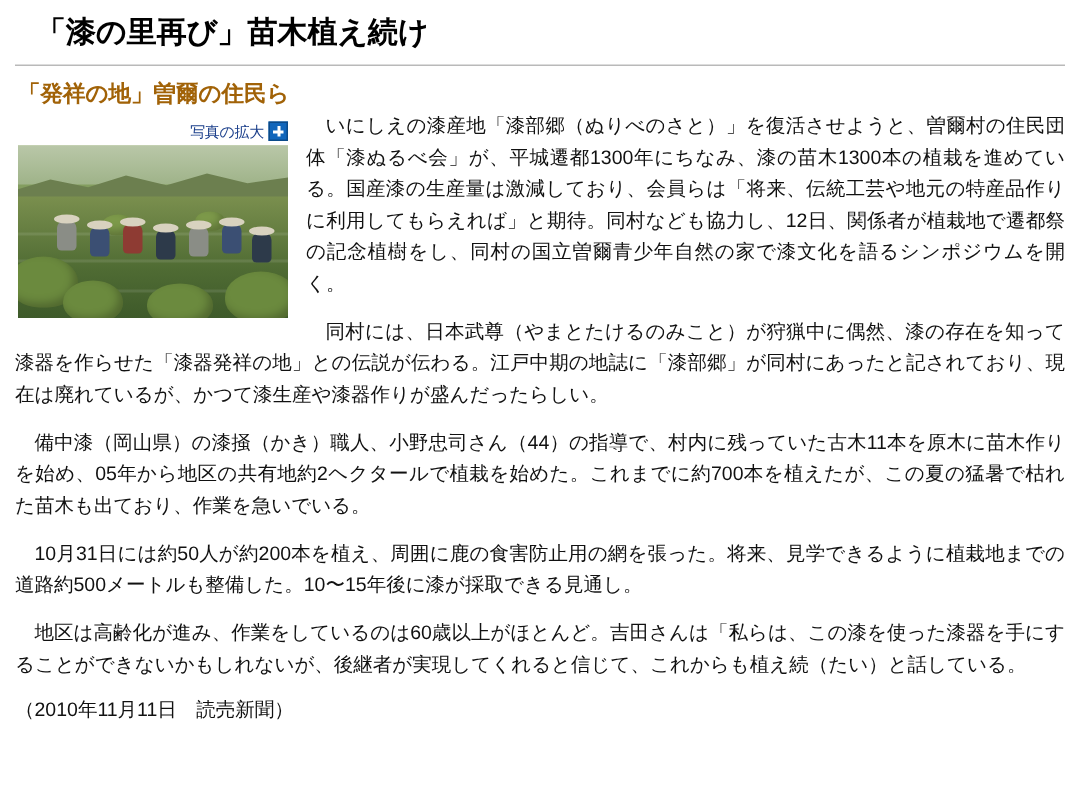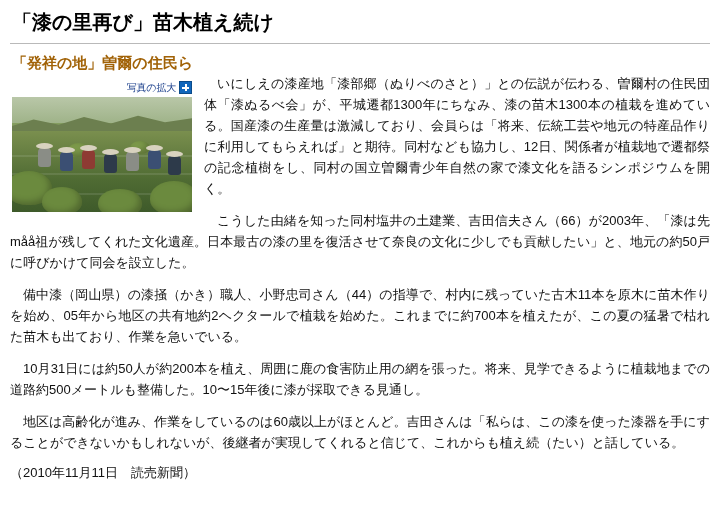--- a/index.html
+++ b/index.html
@@ -20,21 +20,21 @@
     height: 531px;
     box-sizing: border-box;
     padding: 8px 10px 0 10px;
   }
   .headline {
     font-size: 20px;
     font-weight: bold;
     line-height: 1.25;
     letter-spacing: 0px;
     color: #000000;
-    margin: 2px 0 0 2px;
+    margin: 2px 0 0 14px;
   }
   .rule {
     border: none;
     border-top: 1px solid #b9b9b9;
     margin: 8px 0 0 0;
     height: 0;
   }
   .subhead {
     font-size: 15px;
     font-weight: bold;
@@ -204,22 +204,22 @@
             <span class="hat"></span>
           </div>
         <div class="person" style="left:156px; top:58px;">
             <span class="hat"></span>
           </div>
       </div>
 
     </div>
 
     <div class="body-text">
-      <p class="indent lead">いにしえの漆産地「漆部郷（ぬりべのさと）」との伝説が伝わる、曽爾村の住民団体「漆ぬるべ会」が、平城遷都1300年にちなみ、漆の苗木1300本の植栽を進めている。国産漆の生産量は激減しており、会員らは「将来、伝統工芸や地元の特産品作りに利用してもらえれば」と期待。同村なども協力し、12日、関係者が植栽地で遷都祭の記念植樹をし、同村の国立曽爾青少年自然の家で漆文化を語るシンポジウムを開く。</p>
-      <p class="indent">こうした由緒を知った同村塩井の土建業、吉田信夫さん（66）が2003年、「漆は先måå祖が残してくれた文化遺産。日本最古の漆の里を復活させて奈良の文化に少しでも貢献したい」と、地元の約50戸に呼びかけて同会を設立した。</p>
+      <p class="indent lead">いにしえの漆産地「漆部郷（ぬりべのさと）」を復活させようと、曽爾村の住民団体「漆ぬるべ会」が、平城遷都1300年にちなみ、漆の苗木1300本の植栽を進めている。国産漆の生産量は激減しており、会員らは「将来、伝統工芸や地元の特産品作りに利用してもらえれば」と期待。同村なども協力し、12日、関係者が植栽地で遷都祭の記念植樹をし、同村の国立曽爾青少年自然の家で漆文化を語るシンポジウムを開く。</p>
+      <p class="indent">同村には、日本武尊（やまとたけるのみこと）が狩猟中に偶然、漆の存在を知って漆器を作らせた「漆器発祥の地」との伝説が伝わる。江戸中期の地誌に「漆部郷」が同村にあったと記されており、現在は廃れているが、かつて漆生産や漆器作りが盛んだったらしい。</p>
       <p class="indent">備中漆（岡山県）の漆掻（かき）職人、小野忠司さん（44）の指導で、村内に残っていた古木11本を原木に苗木作りを始め、05年から地区の共有地約2ヘクタールで植栽を始めた。これまでに約700本を植えたが、この夏の猛暑で枯れた苗木も出ており、作業を急いでいる。</p>
       <p class="indent">10月31日には約50人が約200本を植え、周囲に鹿の食害防止用の網を張った。将来、見学できるように植栽地までの道路約500メートルも整備した。10〜15年後に漆が採取できる見通し。</p>
       <p class="indent tight">地区は高齢化が進み、作業をしているのは60歳以上がほとんど。吉田さんは「私らは、この漆を使った漆器を手にすることができないかもしれないが、後継者が実現してくれると信じて、これからも植え続（たい）と話している。</p>
       <div class="source">（2010年11月11日　読売新聞）</div>
     </div>
   </div>
 
 </div>
 
 </body></html>

